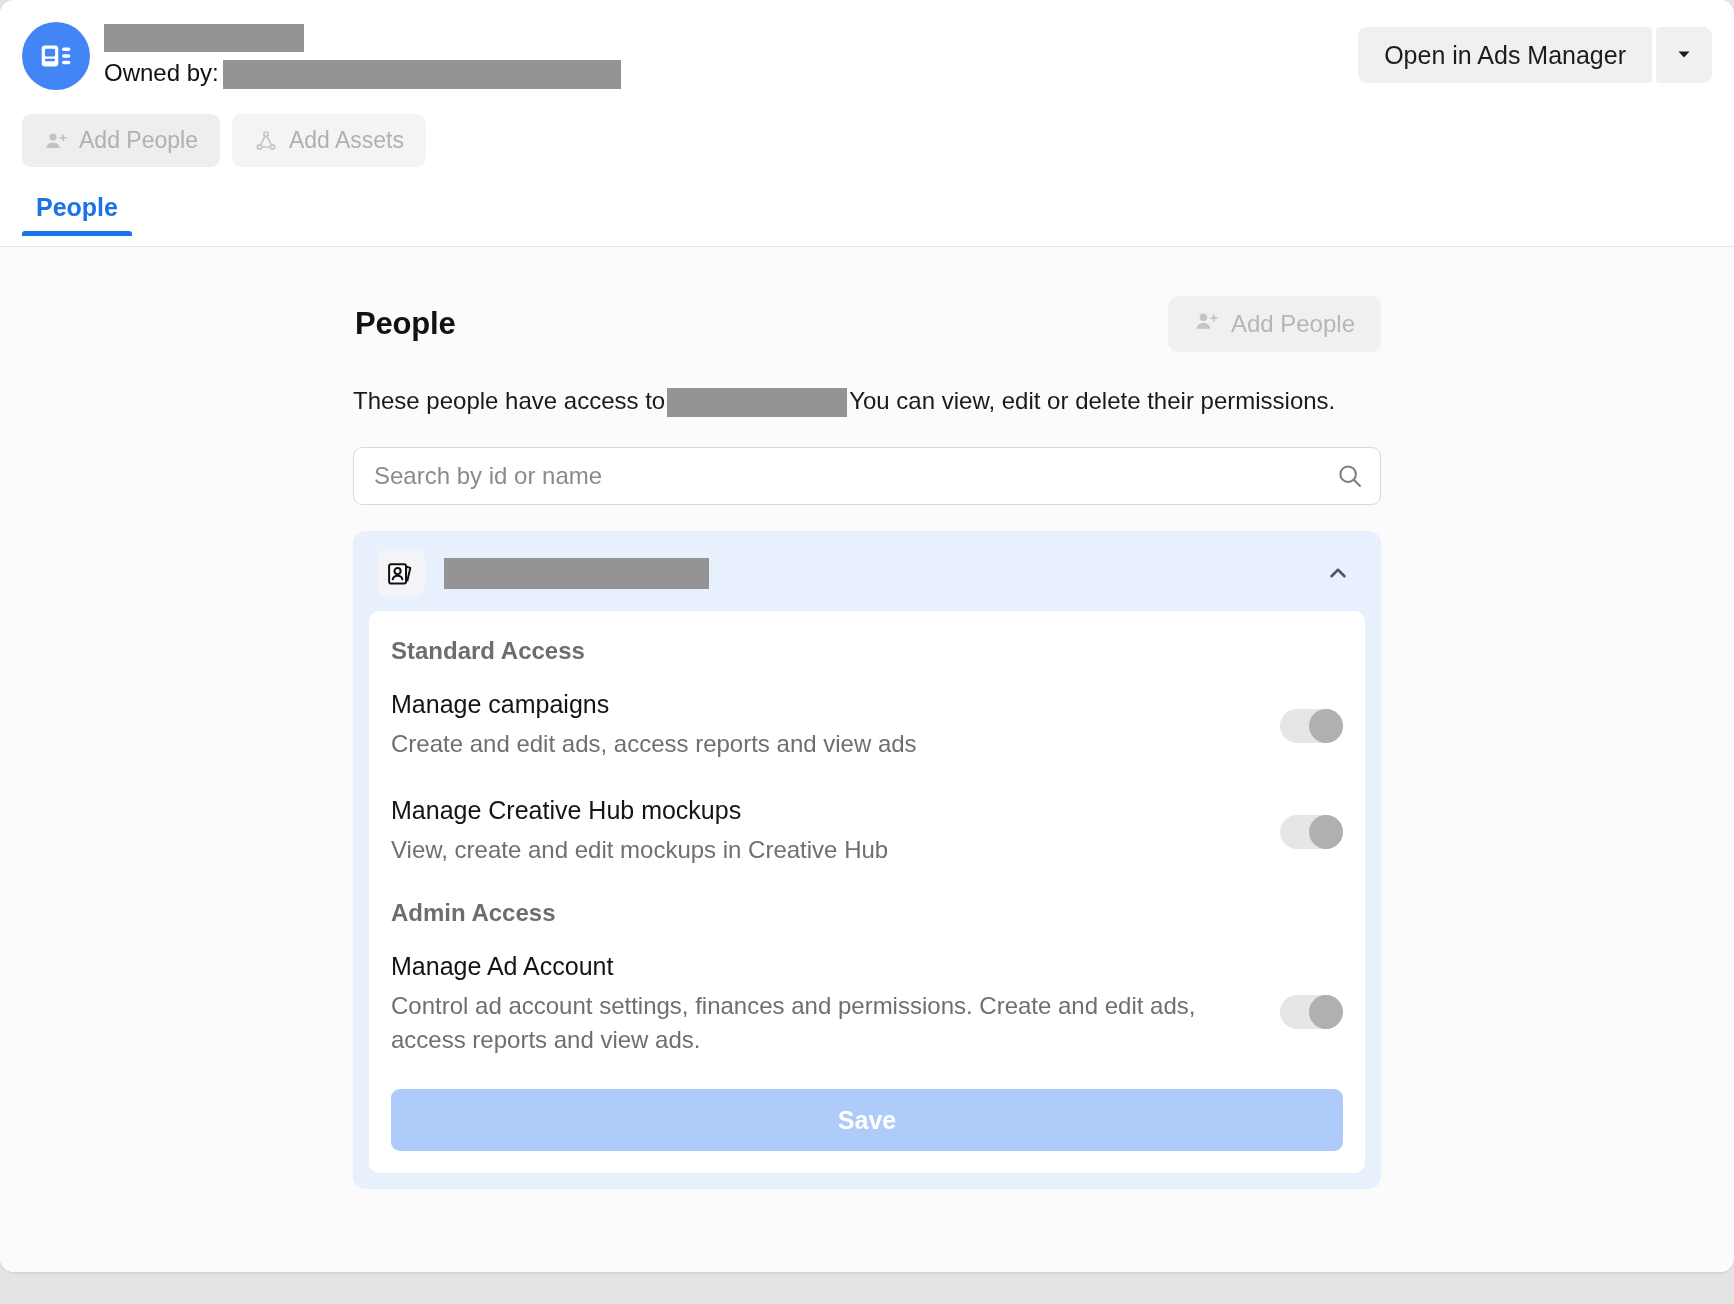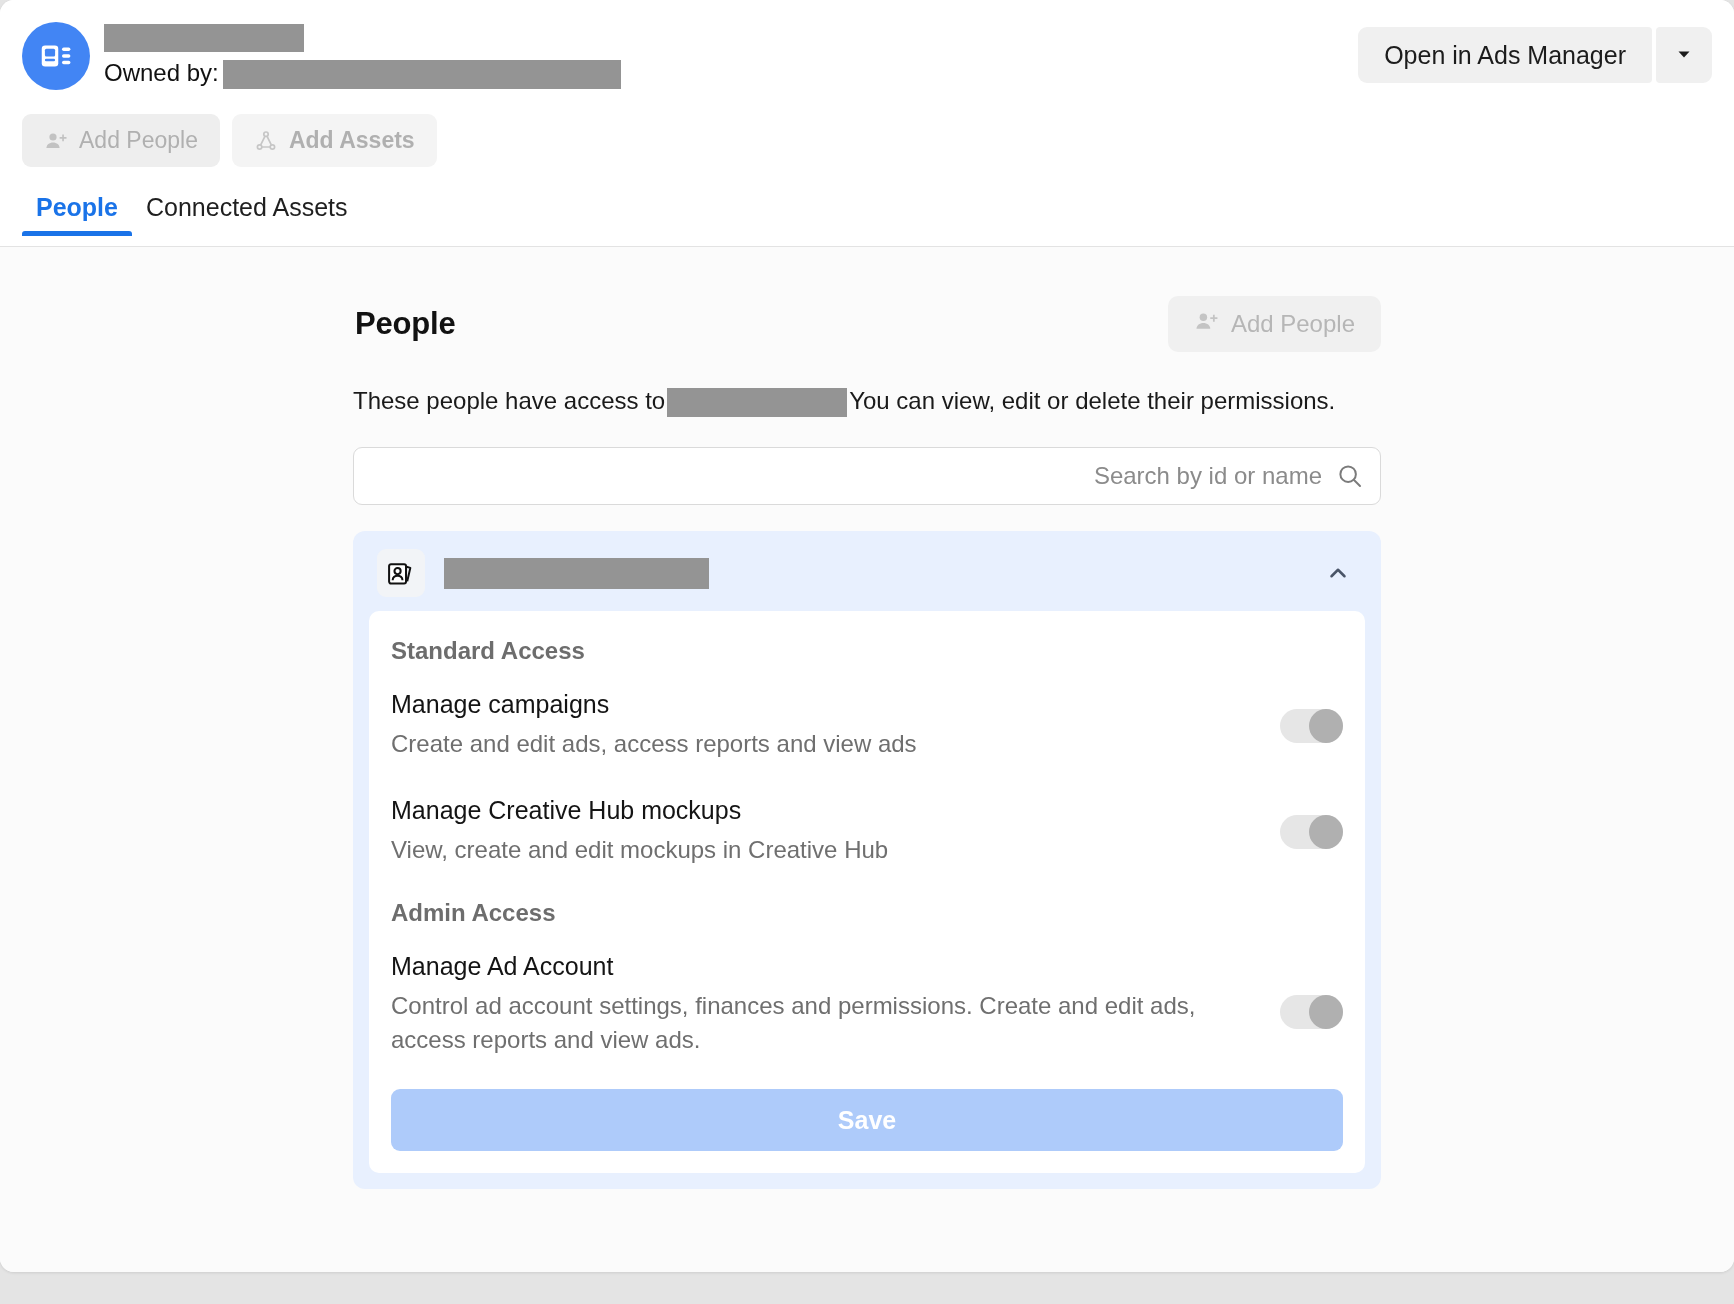--- a/index.html
+++ b/index.html
@@ -79,21 +79,21 @@
     height: 53px;
     padding: 0 22px;
     border: none;
     border-radius: 9px;
     background: #eeeeee;
     color: #b0b0b0;
     font-size: 23px;
     font-family: "Liberation Sans", sans-serif;
     cursor: default;
   }
-  .ghost-btn.lighter { background: #f4f4f4; font-weight: bold; }
+  .ghost-btn.lighter { background: #f4f4f4; }
   .ghost-btn svg { display:block; }
 
   .tabs {
     display: flex;
     gap: 0;
     padding: 26px 0 0 22px;
   }
   .tab {
     position: relative;
     font-size: 25px;
@@ -171,21 +171,20 @@
     width: 100%;
     height: 58px;
     border: 1px solid #dadada;
     border-radius: 9px;
     background: #ffffff;
     padding: 0 58px 0 20px;
     font-size: 24px;
     color: #c2410c;
     font-family: "Liberation Sans", sans-serif;
     outline: none;
-    text-align: right;
   }
   .search-input::placeholder { color: #8b8b8b; }
   .search-icon-btn {
     position: absolute;
     right: 16px; top: 50%;
     transform: translateY(-50%);
     background: none; border: none; padding: 0;
     cursor: pointer;
     line-height: 0;
   }
@@ -356,23 +355,20 @@
             </svg>
           </span>
           <span>Add Assets</span>
         </button>
       </div>
 
       <div class="tabs">
         <div class="tab active">
           <span>People</span>
         </div>
-        <div class="tab">
-          <span>Connected Assets</span>
-        </div>
       </div>
 
       <div class="topright">
         <button class="ads-mgr-btn">Open in Ads Manager</button>
         <button class="ads-mgr-caret">
           <span>
             <svg width="20" height="20" viewBox="0 0 20 20">
                 <path d="M4.5 7.5h11L10 13.5z" fill="#1c1c1c"></path>
               </svg>
           </span>

